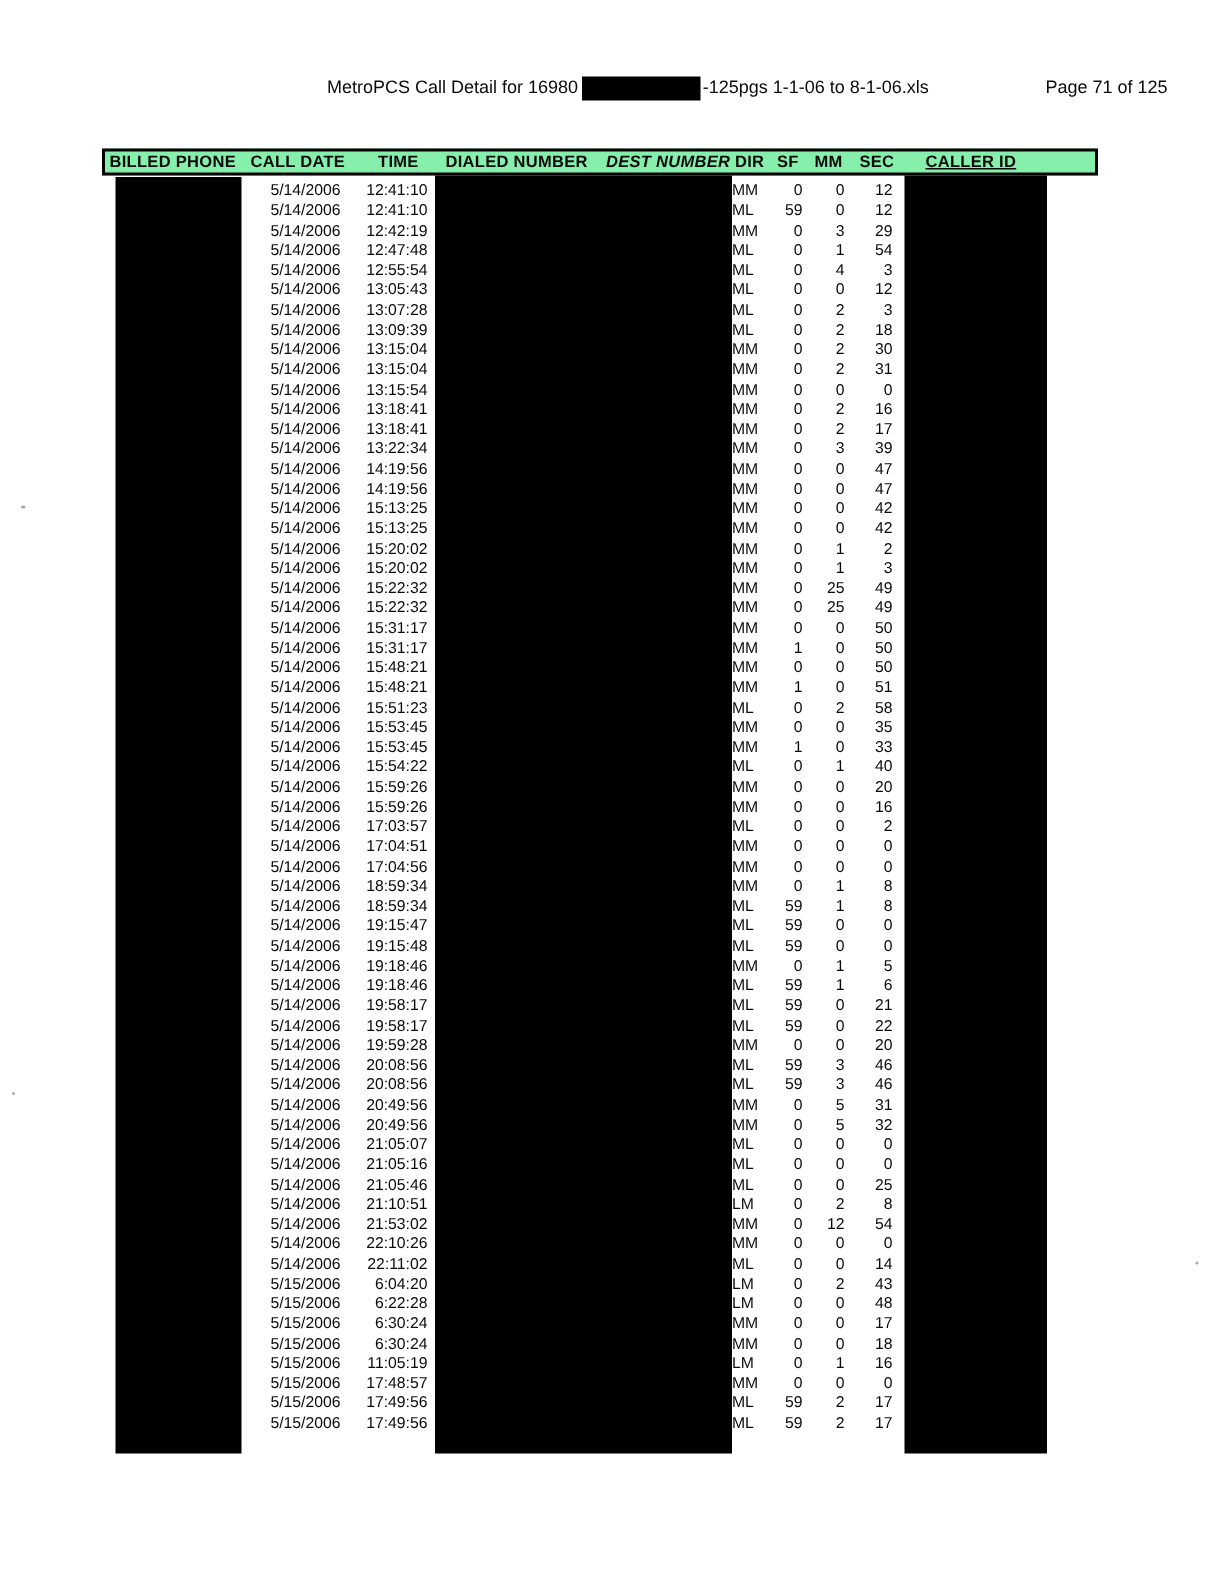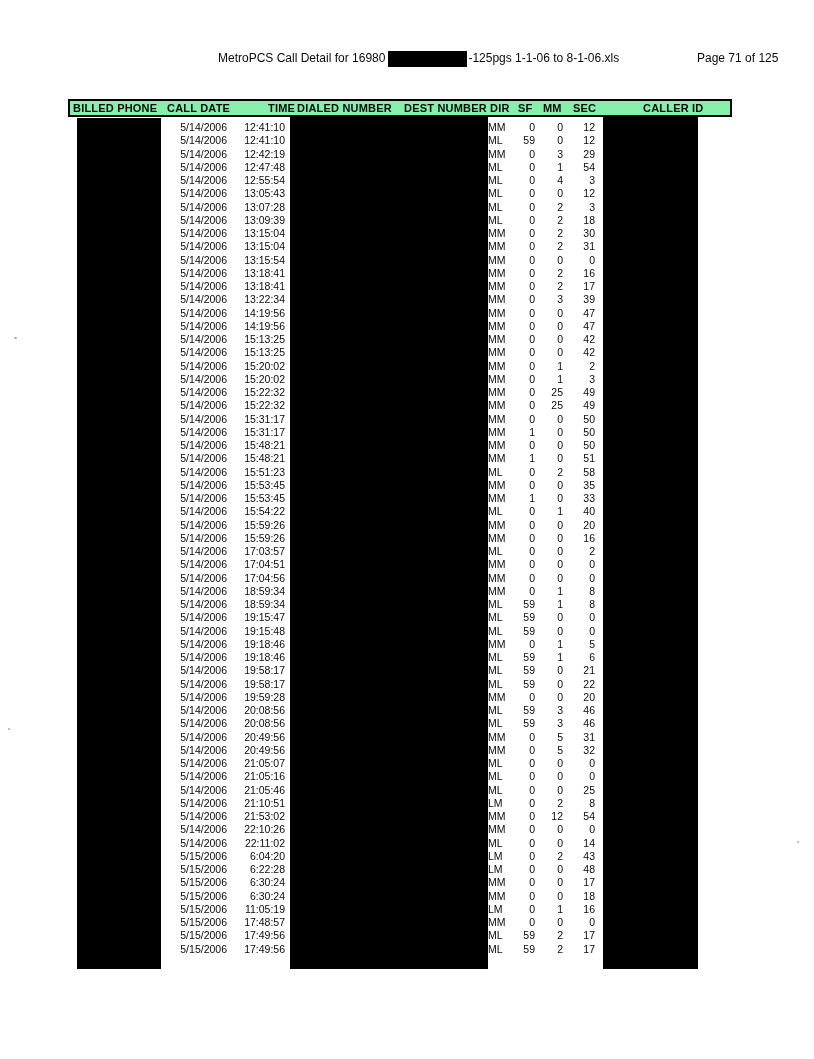--- a/index.html
+++ b/index.html
@@ -34,28 +34,28 @@
     border:2px solid #000;
     background:#86efac;
   }
   .thead .col{
     position:absolute;top:0;
     font-size:11px;font-weight:bold;line-height:14px;
     letter-spacing:0.2px;white-space:nowrap;
   }
   .col-billed{left:3px;}
   .col-calldate{left:97px;}
-  .col-time{left:182px;margin-left:16px;}
+  .col-time{left:182px;}
   .col-dialed{left:227px;}
-  .col-dest{left:334px;}
+  .col-dest{left:334px;font-style:italic;}
   .col-dir{left:420px;}
   .col-sf{left:448px;}
   .col-mm{left:473px;}
   .col-sec{left:503px;}
-  .col-caller{left:573px;}
+  .col-caller{left:547px;text-decoration:underline;}
   
   .rows{position:absolute;left:0;top:121px;width:814px;}
   .row{position:relative;height:13.25px;}
   .cell{
     position:absolute;top:0;
     font-size:10.5px;line-height:13.25px;white-space:nowrap;
   }
   .c-date{left:150px;width:77px;text-align:right;}
   .c-time{left:228px;width:57px;text-align:right;}
   .c-dir {left:488px;width:30px;text-align:left;}

